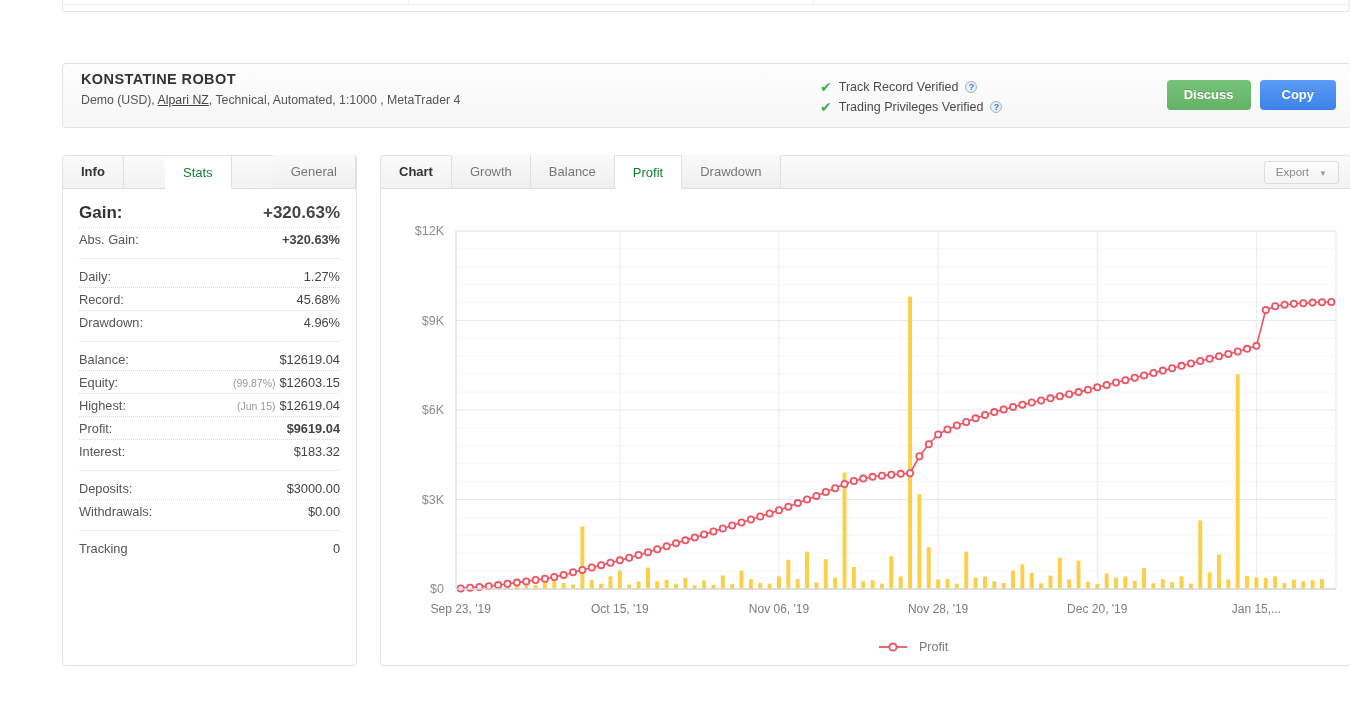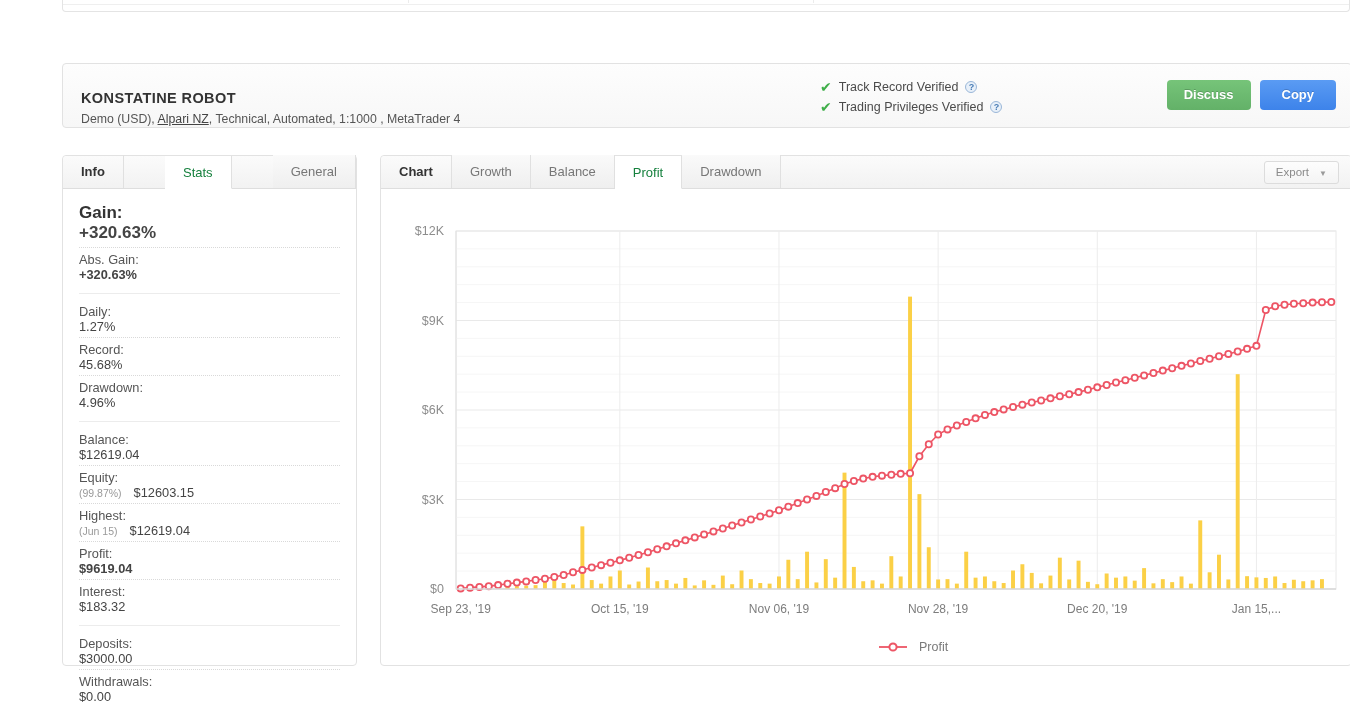--- a/index.html
+++ b/index.html
@@ -29,21 +29,21 @@
     position: absolute; left: 0; right: 0; bottom: 6px; height: 1px; background:#efefef;
   }
 
   
   .header-card {
     position: absolute; left: 62px; top: 63px; width: 1290px; height: 65px;
     background: linear-gradient(to bottom, #fdfdfd 0%, #f7f7f7 100%);
     border: 1px solid #e2e2e2;
     border-radius: 4px;
   }
-  .hdr-left { position: absolute; left: 18px; top: 25px; }
+  .hdr-left { position: absolute; left: 18px; top: 6px; }
   .hdr-title {
     font-size: 14.5px; font-weight: bold; color: #333; letter-spacing: .4px;
     line-height: 18px;
   }
   .hdr-sub {
     font-size: 12.3px; color: #555; line-height: 18px; margin-top: 3px;
   }
   .hdr-sub a { color: #444; text-decoration: underline; }
 
   .verif { position: absolute; left: 757px; top: 13px; }
@@ -88,29 +88,28 @@
   .tab.first { font-weight: bold; color: #333; background: transparent; border-right: 1px solid #e0e0e0; }
   .tab.active {
     background: #fff; color: #15803d; position: relative; top: 1px;
     border-bottom: 1px solid #fff;
   }
   .stat-body { padding: 8px 16px 0 16px; }
   .srow {
     display: flex; justify-content: space-between; align-items: baseline;
     font-size: 12.8px; color: #555; padding: 4px 0 3px 0;
     border-bottom: 1px dotted #d9d9d9;
-    flex-direction: column;
   }
   .srow.nodot { border-bottom: none; }
   .srow .lbl { color: #555; }
   .srow .val { color: #444; text-align: left; }
   .srow.big { font-size: 17px; font-weight: bold; padding: 6px 0 4px 0; }
   .srow.big .lbl { color: #333; }
   .green { color: #2eae3c; font-weight: bold; }
-  .muted { color: #999; font-size: 10.5px; margin-right: 12px; }
+  .muted { color: #999; font-size: 10.5px; margin-right: 4px; }
   .sep { height: 1px; background: #ececec; margin: 8px 0 6px 0; }
 
   
   .chart-card {
     position: absolute; left: 380px; top: 155px; width: 972px; height: 511px;
     background: #fff; border: 1px solid #e2e2e2; border-radius: 4px;
   }
   .chart-tabs {
     display: flex; height: 33px; align-items: flex-end; position: relative;
     background: linear-gradient(to bottom,#fbfbfb,#f2f2f2);

